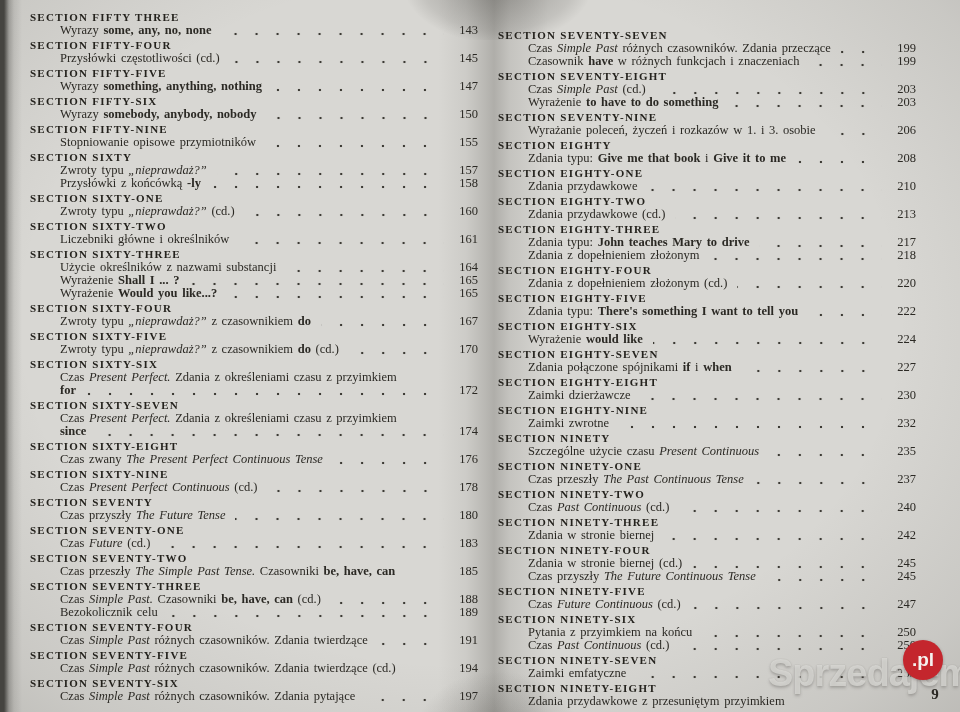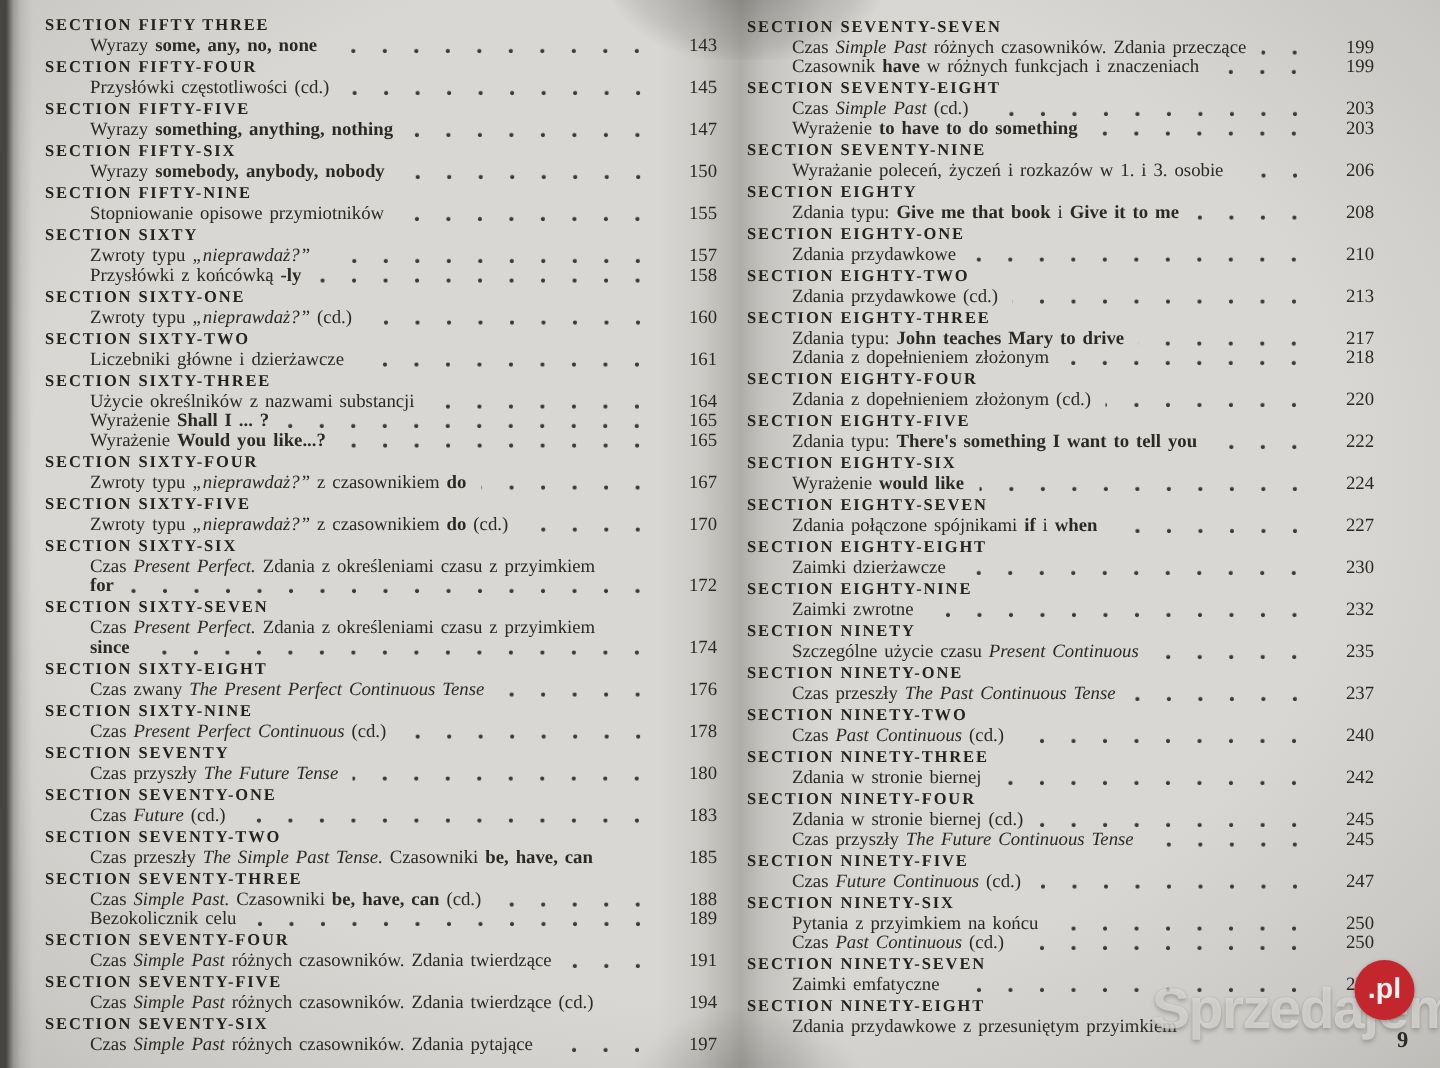--- a/index.html
+++ b/index.html
@@ -30,21 +30,21 @@
     background:radial-gradient(ellipse at 50% 100%,rgba(48,46,42,.28),transparent 72%);
     pointer-events:none;
   }
   .vignette {
     position:absolute; inset:0; z-index:2; pointer-events:none;
     background:radial-gradient(ellipse at 48% 45%, transparent 62%, rgba(70,68,62,.10) 88%, rgba(70,68,62,.18) 100%);
   }
   
   .col { position:absolute; z-index:4; }
   #col-left  { left:30px;  top:11px; width:448px; }
-  #col-right { left:498px; top:12px; width:418px; }
+  #col-right { left:498px; top:29px; width:418px; }
   .entry { margin-bottom:2px; }
   .sec-header {
     font-size:11px; font-weight:bold; letter-spacing:1.25px;
     line-height:13px; color:#24221d; white-space:nowrap;
   }
   .toc-line {
     display:flex; align-items:baseline;
     padding-left:30px; font-size:12.5px; line-height:13px; word-spacing:1.5px;
   }
   .toc-title { white-space:nowrap; }
@@ -148,21 +148,21 @@
         <div class="sec-header">SECTION SIXTY-ONE</div>
         <div class="toc-line">
           <span class="toc-title"><span class="sg-n">Zwroty typu </span><span class="sg-i">„nieprawdaż?”</span><span class="sg-n"> (cd.)</span></span>
           <span class="leader"></span>
           <span class="toc-page">160</span>
         </div>
       </div>
       <div class="entry">
         <div class="sec-header">SECTION SIXTY-TWO</div>
         <div class="toc-line">
-          <span class="toc-title"><span class="sg-n">Liczebniki główne i dzierżawcze</span></span>
+          <span class="toc-title"><span class="sg-n">Liczebniki główne i określników</span></span>
           <span class="leader"></span>
           <span class="toc-page">161</span>
         </div>
       </div>
       <div class="entry">
         <div class="sec-header">SECTION SIXTY-THREE</div>
         <div class="toc-line">
           <span class="toc-title"><span class="sg-n">Użycie określników z nazwami substancji</span></span>
           <span class="leader"></span>
           <span class="toc-page">164</span>

